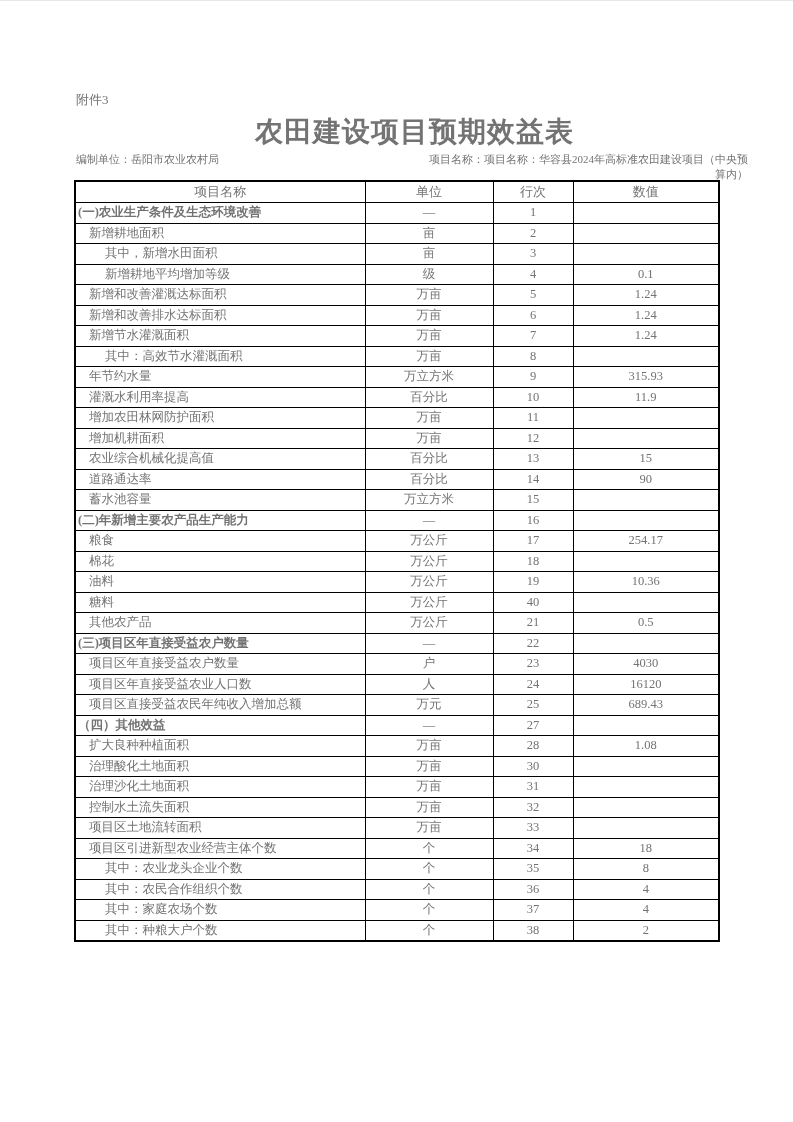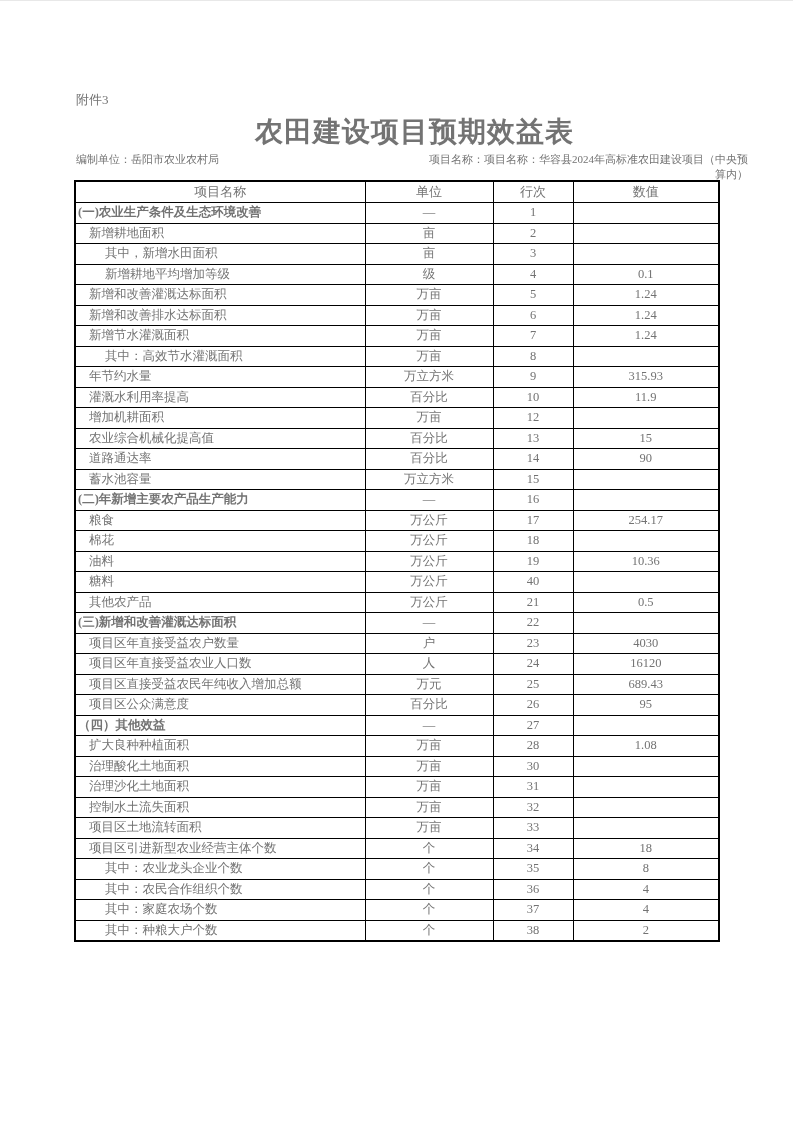--- a/index.html
+++ b/index.html
@@ -171,20 +171,26 @@
           <td class="c2">9</td>
           <td class="c3">315.93</td>
         </tr>
         <tr>
           <td class="c0 lv1">灌溉水利用率提高</td>
           <td class="c1">百分比</td>
           <td class="c2">10</td>
           <td class="c3">11.9</td>
         </tr>
         <tr>
+          <td class="c0 lv1">增加农田林网防护面积</td>
+          <td class="c1">万亩</td>
+          <td class="c2">11</td>
+          <td class="c3"></td>
+        </tr>
+        <tr>
           <td class="c0 lv1">增加机耕面积</td>
           <td class="c1">万亩</td>
           <td class="c2">12</td>
           <td class="c3"></td>
         </tr>
         <tr>
           <td class="c0 lv1">农业综合机械化提高值</td>
           <td class="c1">百分比</td>
           <td class="c2">13</td>
           <td class="c3">15</td>
@@ -231,21 +237,21 @@
           <td class="c2">40</td>
           <td class="c3"></td>
         </tr>
         <tr>
           <td class="c0 lv1">其他农产品</td>
           <td class="c1">万公斤</td>
           <td class="c2">21</td>
           <td class="c3">0.5</td>
         </tr>
         <tr class="section">
-          <td class="c0">(三)新增和改善灌溉达标面积</td>
+          <td class="c0">(三)项目区年直接受益农户数量</td>
           <td class="c1">—</td>
           <td class="c2">22</td>
           <td class="c3"></td>
         </tr>
         <tr>
           <td class="c0 lv1">项目区年直接受益农户数量</td>
           <td class="c1">户</td>
           <td class="c2">23</td>
           <td class="c3">4030</td>
         </tr>
@@ -254,26 +260,20 @@
           <td class="c1">人</td>
           <td class="c2">24</td>
           <td class="c3">16120</td>
         </tr>
         <tr>
           <td class="c0 lv1">项目区直接受益农民年纯收入增加总额</td>
           <td class="c1">万元</td>
           <td class="c2">25</td>
           <td class="c3">689.43</td>
         </tr>
-        <tr>
-          <td class="c0 lv1">项目区公众满意度</td>
-          <td class="c1">百分比</td>
-          <td class="c2">26</td>
-          <td class="c3">95</td>
-        </tr>
         <tr class="section">
           <td class="c0">（四）其他效益</td>
           <td class="c1">—</td>
           <td class="c2">27</td>
           <td class="c3"></td>
         </tr>
         <tr>
           <td class="c0 lv1">扩大良种种植面积</td>
           <td class="c1">万亩</td>
           <td class="c2">28</td>

